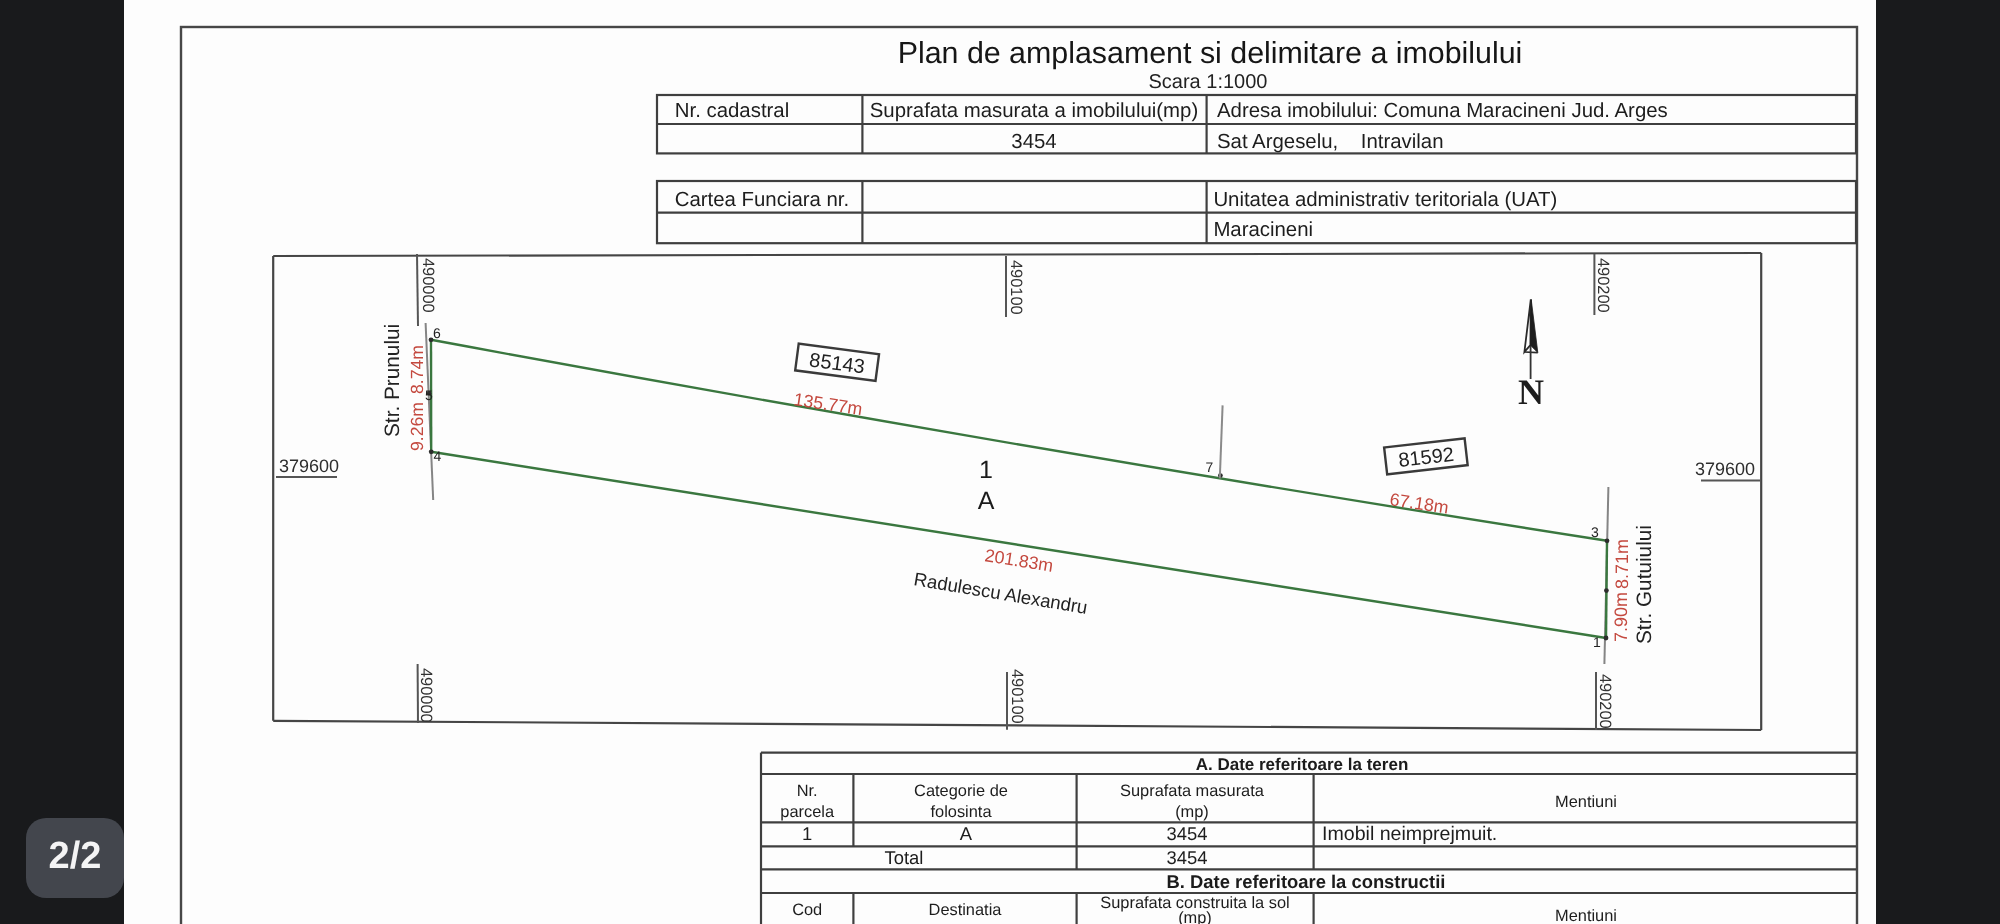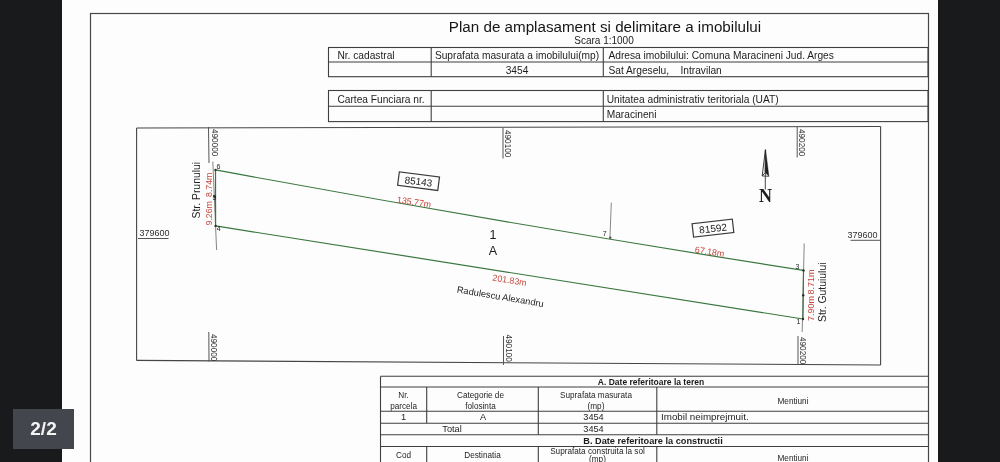--- a/index.html
+++ b/index.html
@@ -8,21 +8,21 @@
 </style>
 </head>
 <body>
 
 <div class="abs" style="left:62px;top:0;width:876px;height:462px;background:#fdfdfd"></div>
 
 <div class="abs" style="left:0;top:0;width:62px;height:462px;background:#191a1c"></div>
 
 <div class="abs" style="left:938px;top:0;width:62px;height:462px;background:#191a1c"></div>
 
-<div class="abs" style="left:13px;top:409px;width:61px;height:40px;background:#43464d;border-radius:0;color:#f4f4f5;font-size:19px;font-weight:bold;text-align:center;line-height:40px">2/2</div>
+<div class="abs" style="left:13px;top:409px;width:49px;height:40px;background:#43464d;border-radius:10px;color:#f4f4f5;font-size:19px;font-weight:bold;text-align:center;line-height:40px">2/2</div>
 <svg class="abs" style="left:0;top:0" width="1000" height="462" viewBox="0 0 1000 462">
 
 <rect x="90.5" y="13.5" width="838" height="458" fill="none" stroke="#474747" stroke-width="1.2"></rect>
 
 <text x="605" y="31.5" font-size="15.2" text-anchor="middle" fill="#161616">Plan de amplasament si delimitare a imobilului</text>
 
 <text x="604" y="44" font-size="10" text-anchor="middle" fill="#222222">Scara 1:1000</text>
 
 <g stroke="#3f3f3f" fill="none" stroke-width="1.1">
 <rect x="328.5" y="47.5" width="599.5" height="29.2"></rect>

